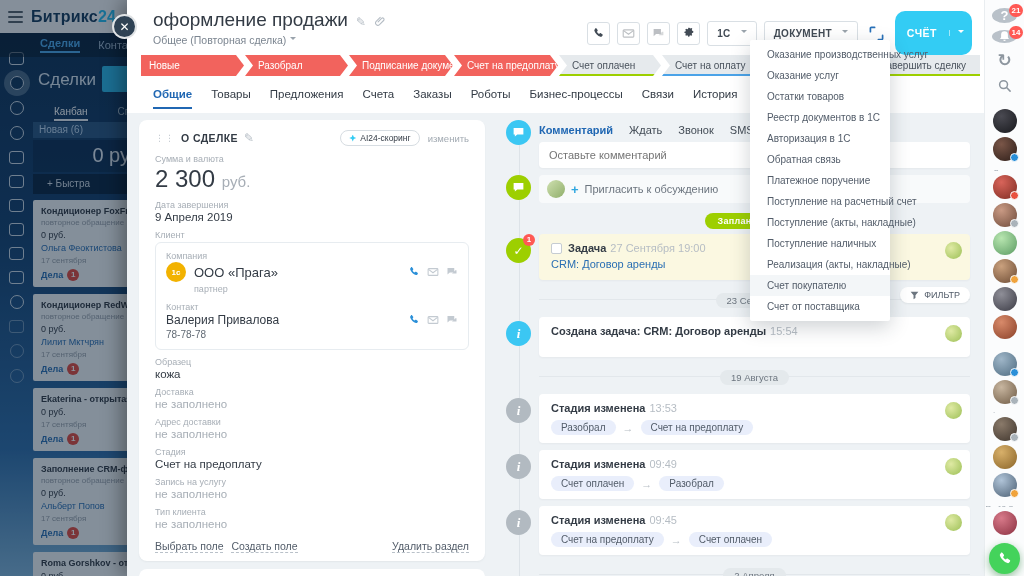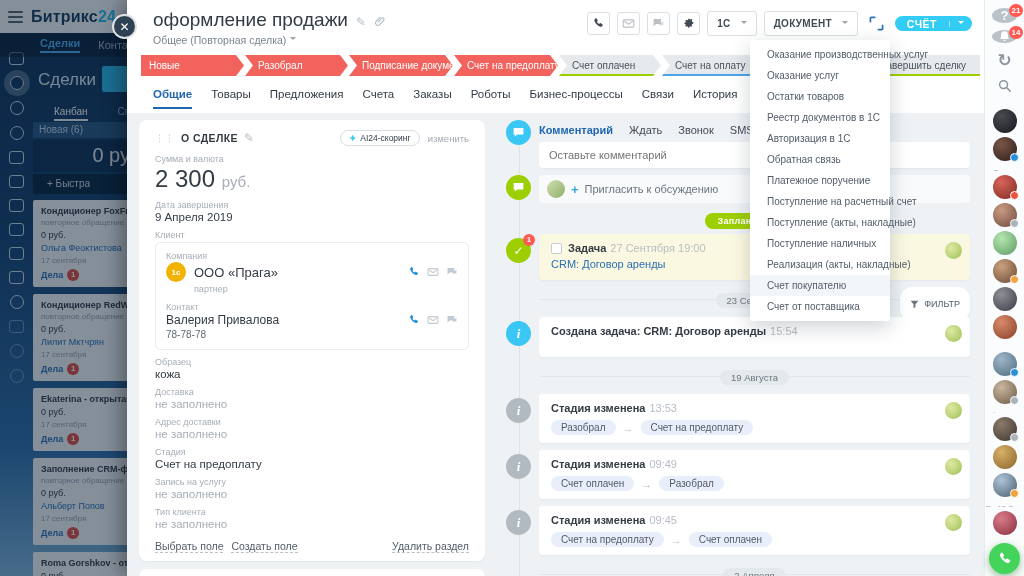--- a/index.html
+++ b/index.html
@@ -74,21 +74,21 @@
   .mini-ic { color:#b4bcc4; font-size:12px; cursor:pointer; }
   .p-sub { position:absolute; left:26px; top:34px; font-size:10.5px; color:#7b8590; cursor:pointer; }
   .caret { display:inline-block; width:0; height:0; border:3.5px solid transparent; border-top-color:#9aa3ac; margin-left:4px; vertical-align:1px; }
 
   .toolbar { position:absolute; right:12px; top:11px; display:flex; align-items:center; gap:7px; }
   .tb-btn { width:23px; height:23px; border:1px solid #d9dfe4; border-radius:3px; background:#fff;
     display:flex; align-items:center; justify-content:center; cursor:pointer; }
   .tb-btn.mut svg { opacity:.35; }
   .tb-drop { height:25px; border:1px solid #d9dfe4; border-radius:3px; background:#fff; display:flex; align-items:center;
     gap:6px; padding:0 9px; font-size:10px; font-weight:bold; color:#424b55; letter-spacing:.3px; cursor:pointer; }
-  .btn-invoice { height:15px; background:#33ccf4; border-radius:10px; color:#fff; font-size:10.5px; font-weight:bold;
+  .btn-invoice { height:44px; background:#33ccf4; border-radius:10px; color:#fff; font-size:10.5px; font-weight:bold;
     letter-spacing:.5px; display:flex; align-items:center; cursor:pointer; }
   .btn-invoice .lab { padding:0 12px; }
   .btn-invoice .arr { border-left:1px solid rgba(255,255,255,.55); padding:0 8px; display:flex; }
   .btn-invoice .caret { border-top-color:#fff; margin:0; }
 
   .stages { position:absolute; left:14px; right:3px; top:55px; height:21px; display:flex; }
   .stage { height:21px; margin-right:1px; font-size:10px; display:flex; align-items:center; padding-left:13px;
     color:#fff; flex:none; cursor:pointer; white-space:nowrap; overflow:hidden; }
   .stage.red { background:#f2635d; clip-path:polygon(0 0,calc(100% - 8px) 0,100% 50%,calc(100% - 8px) 100%,0 100%,8px 50%); }
   .stage.first { clip-path:polygon(0 0,calc(100% - 8px) 0,100% 50%,calc(100% - 8px) 100%,0 100%); padding-left:8px; }
@@ -162,21 +162,21 @@
   .tcard .ava { position:absolute; right:8px; top:8px; width:17px; height:17px; border-radius:50%;
     background:radial-gradient(circle at 35% 35%,#dfeaa4,#9cbf55); }
   .chk { display:inline-block; width:11px; height:11px; border:1px solid #c6ccd2; border-radius:2px; background:#fff;
     vertical-align:-2px; margin-right:6px; cursor:pointer; }
   .pillrow { display:flex; align-items:center; gap:7px; margin-top:6px; }
   .spill { background:#e9eefb; border-radius:10px; font-size:10px; color:#525c69; padding:2px 10px; white-space:nowrap; }
   .parr { color:#b6bdc4; font-size:11px; }
   .tdivider { position:relative; text-align:center; margin:10px 0 9px; }
   .tdivider:before { content:""; position:absolute; left:0; right:0; top:50%; height:1px; background:#e2e7eb; }
   .tdivider .d { position:relative; background:#e4e9ec; color:#6c757f; font-size:9.5px; border-radius:9px; padding:2px 11px; }
-  .filter-btn { position:absolute; right:0; top:-3px; background:#fff; border-radius:12px; padding:12px 10px;
+  .filter-btn { position:absolute; right:0; top:-3px; background:#fff; border-radius:12px; padding:3px 10px;
     font-size:9px; color:#525c69; display:flex; align-items:center; gap:5px; cursor:pointer; box-shadow:0 1px 2px rgba(50,60,70,.08); }
 
   
   .dropdown { position:absolute; left:750px; top:40px; width:140px; background:#fff; z-index:60;
     box-shadow:0 6px 20px rgba(30,45,60,.22); border-radius:2px; padding:4px 0; }
   .dd-item { font-size:10px; color:#525c69; padding:5px 10px 5px 17px; cursor:pointer; white-space:nowrap; }
   .dd-item.hover { background:#f3f6f8; }
 
   svg { display:block; }
 </style>

